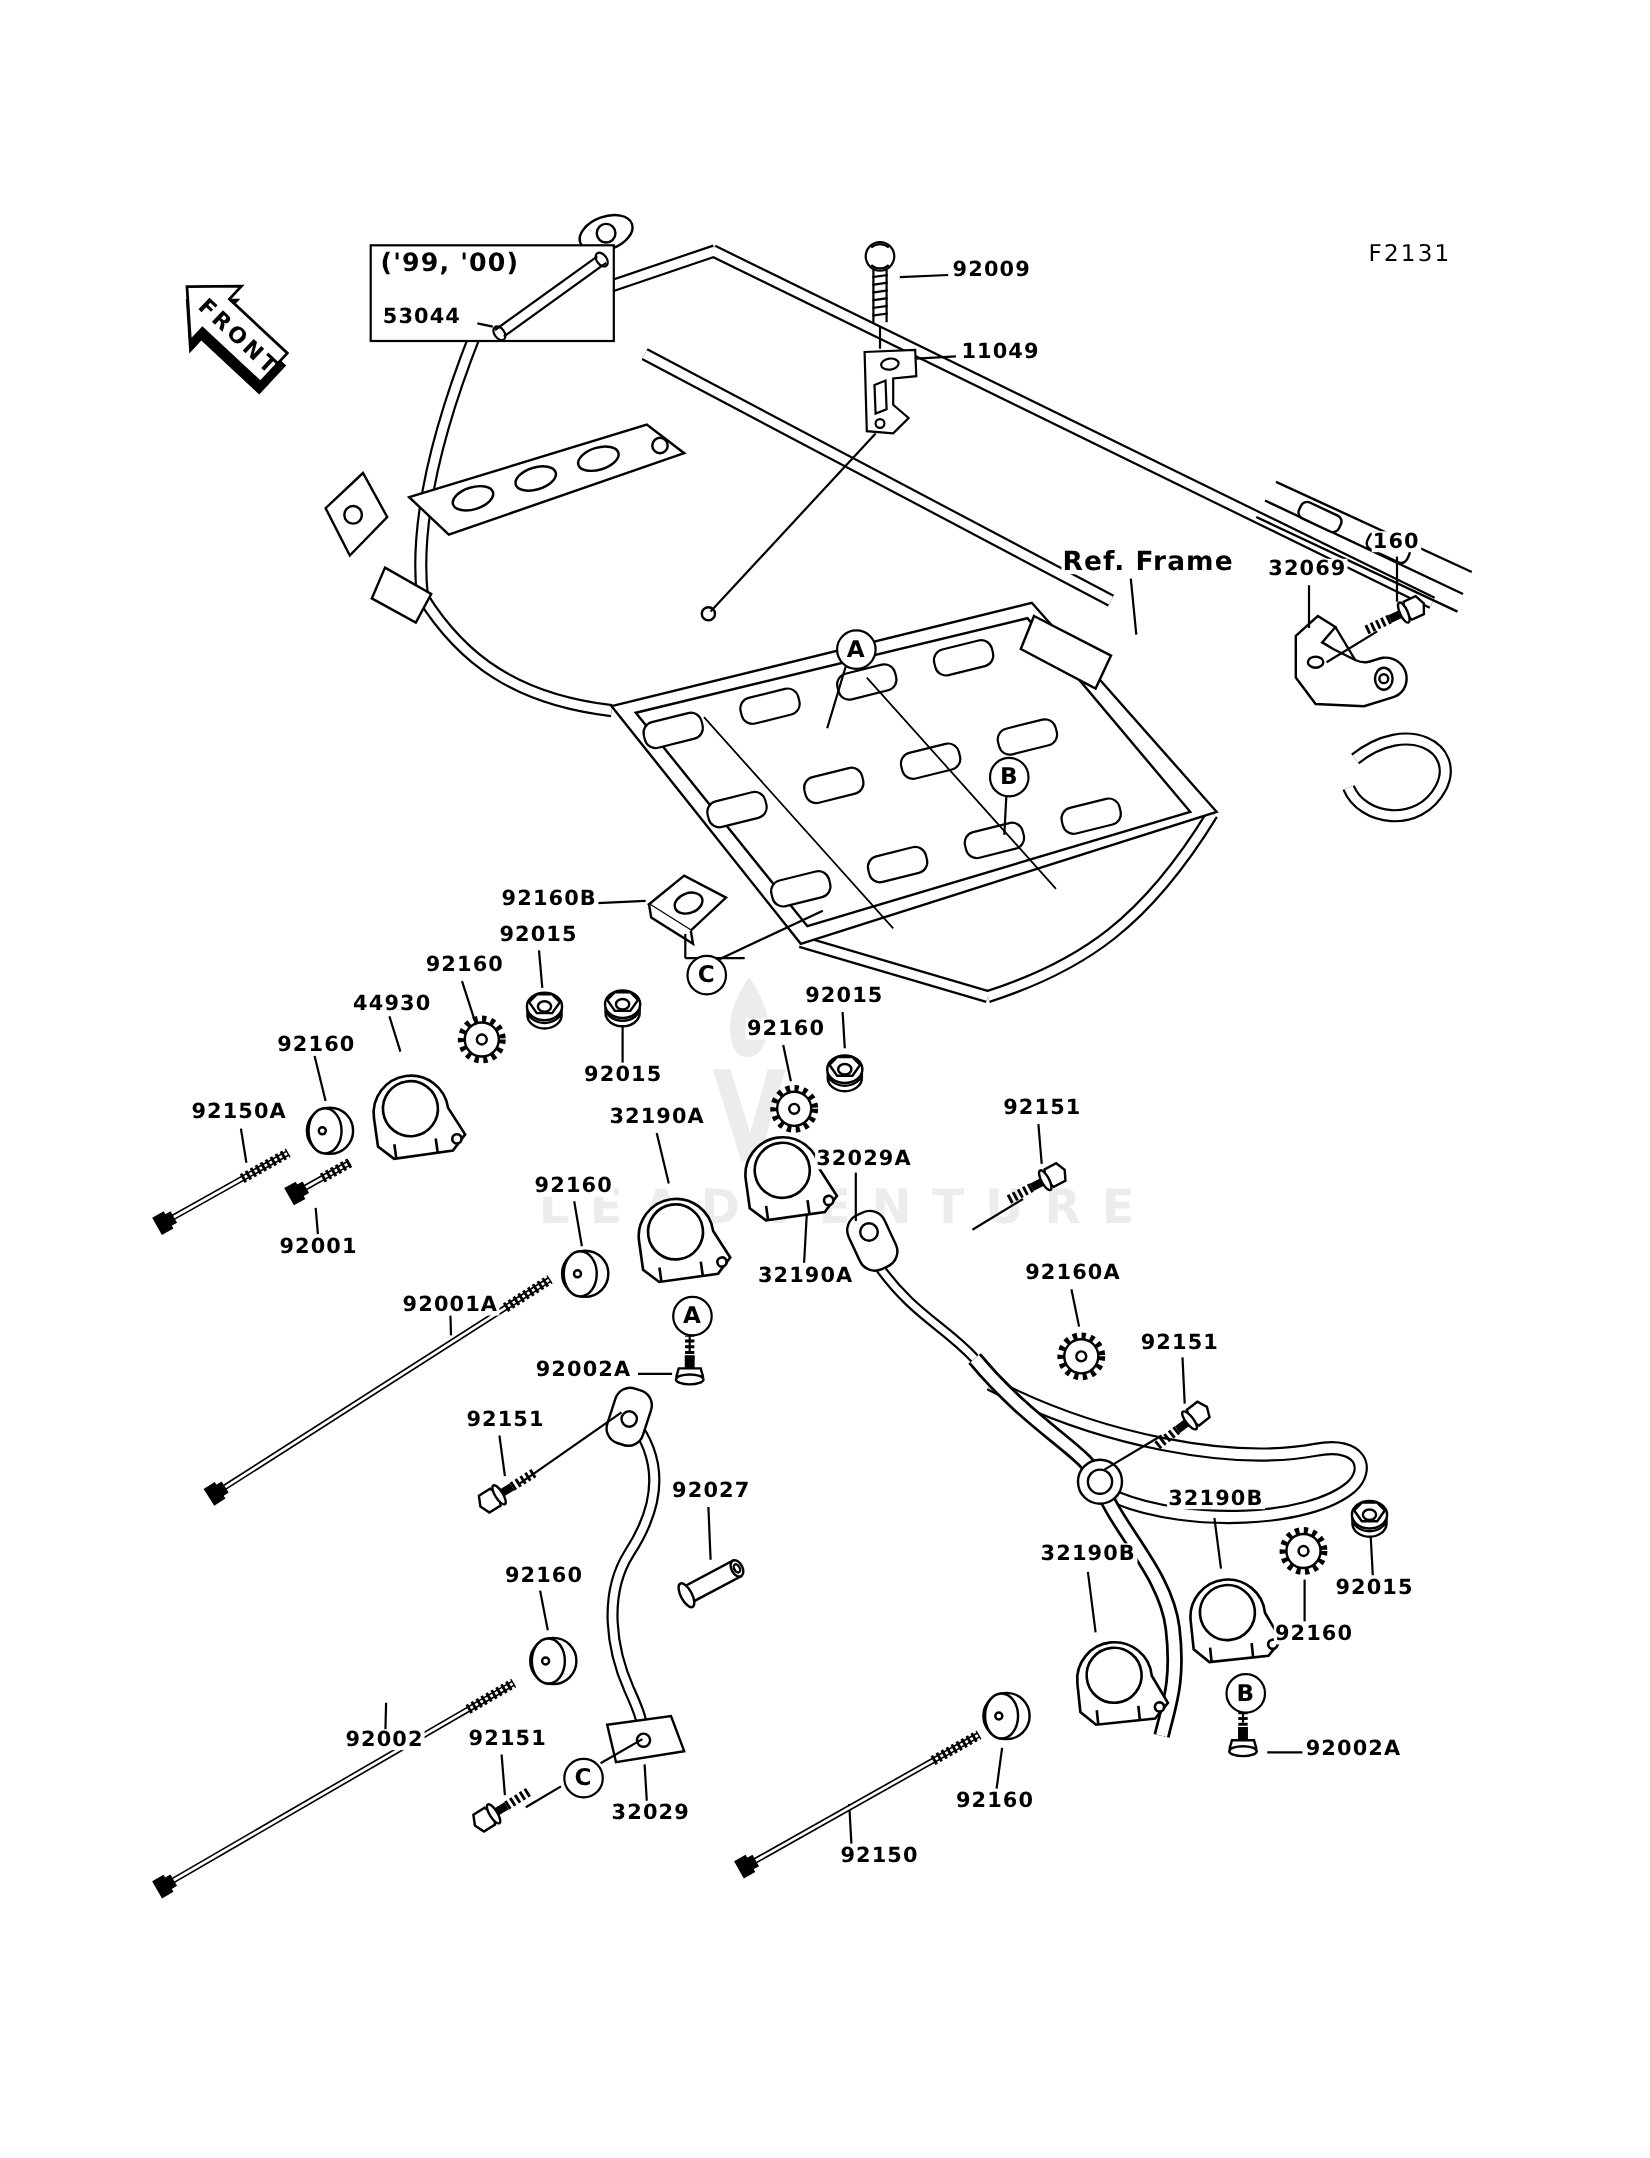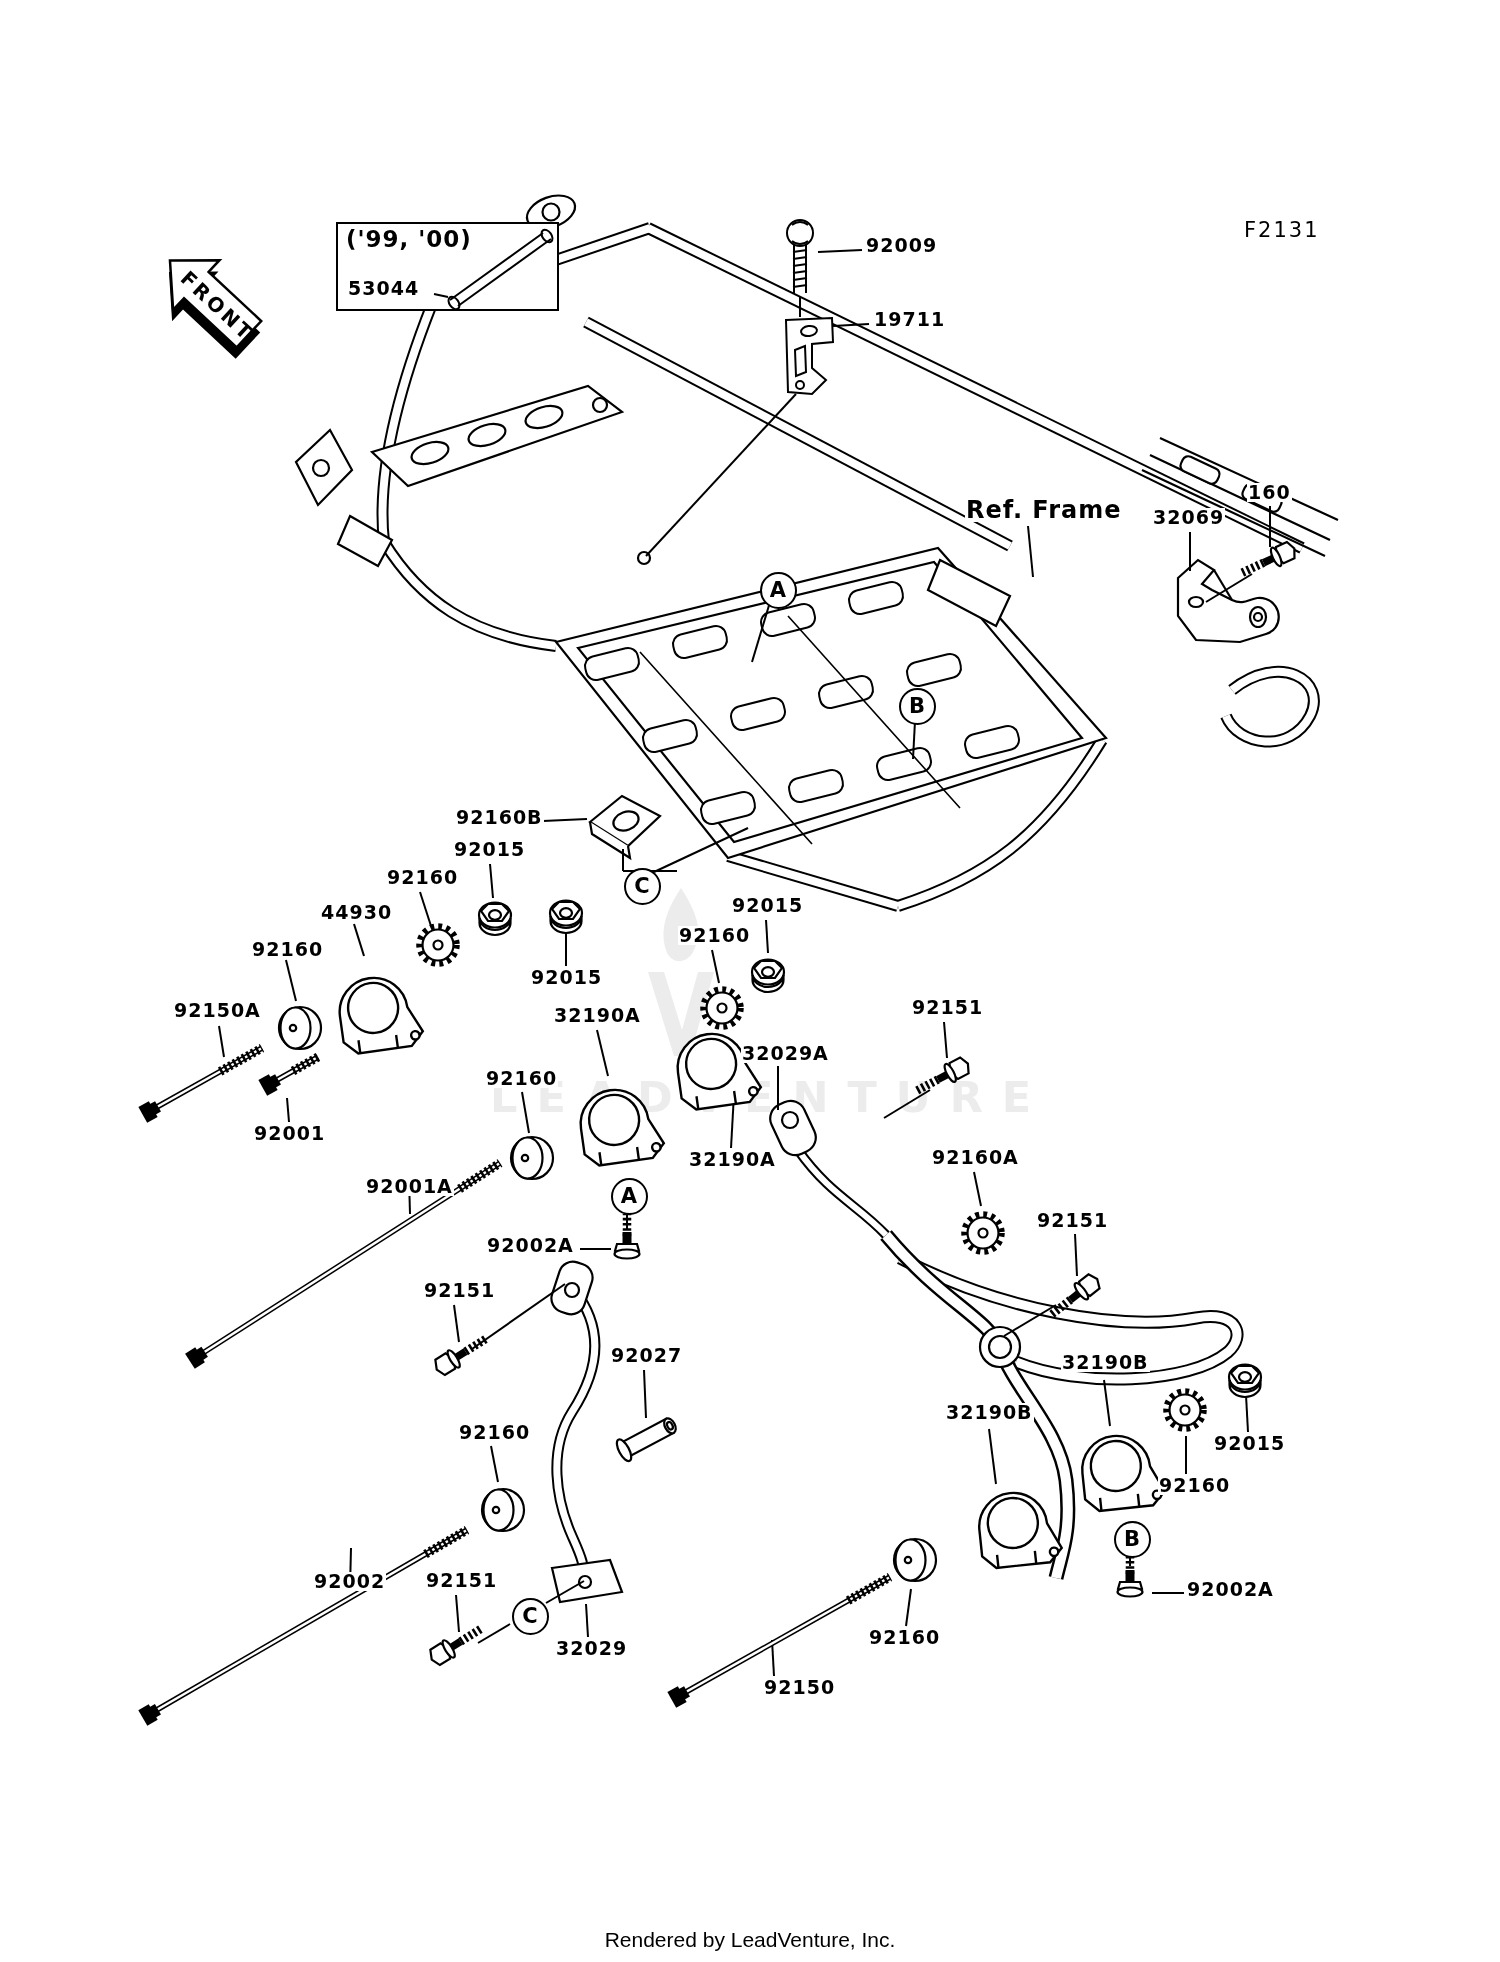--- a/index.html
+++ b/index.html
@@ -312,21 +312,21 @@
         <use href="#i-boltA" transform="translate(1083,1290) rotate(142)"></use>
         <use href="#i-boltA" transform="translate(1278,556) rotate(155)"></use>
         <use href="#i-spacer" transform="translate(647,1438) rotate(-28)"></use>
       </g>
 </svg>
 
 <div id="labels">
       <div class="lbl" style="left: 345px; top: 228px; font-size: 23px;">('99, '00)</div>
       <div class="lbl" style="left: 347px; top: 279px;">53044</div>
       <div class="lbl" style="left: 865px; top: 236px;">92009</div>
-      <div class="lbl" style="left: 873px; top: 310px;">19711</div>
+      <div class="lbl" style="left: 873px; top: 310px;">11049</div>
       <div class="lbl" style="left: 1243px; top: 220px; font-size: 21px; font-weight: normal; letter-spacing: 2px;">F2131</div>
       <div class="lbl" style="left: 965px; top: 498px; font-size: 24px;">Ref. Frame</div>
       <div class="lbl" style="left: 1152px; top: 508px;">32069</div>
       <div class="lbl" style="left: 1247px; top: 483px;">160</div>
       <div class="lbl" style="left: 455px; top: 808px;">92160B</div>
       <div class="lbl" style="left: 453px; top: 840px;">92015</div>
       <div class="lbl" style="left: 386px; top: 868px;">92160</div>
       <div class="lbl" style="left: 320px; top: 903px;">44930</div>
       <div class="lbl" style="left: 251px; top: 940px;">92160</div>
       <div class="lbl" style="left: 173px; top: 1001px;">92150A</div>
@@ -359,15 +359,14 @@
     </div>
 <div id="markers">
       <div class="mk" style="left: 759.5px; top: 571.5px;">A</div>
       <div class="mk" style="left: 898.5px; top: 687.5px;">B</div>
       <div class="mk" style="left: 623.5px; top: 867.5px;">C</div>
       <div class="mk" style="left: 610.5px; top: 1177.5px;">A</div>
       <div class="mk" style="left: 1113.5px; top: 1520.5px;">B</div>
       <div class="mk" style="left: 511.5px; top: 1597.5px;">C</div>
     </div>
 
-<div class="footer">Rendered by LeadVenture, Inc.</div>
 
 </div>
 
 </body></html>

